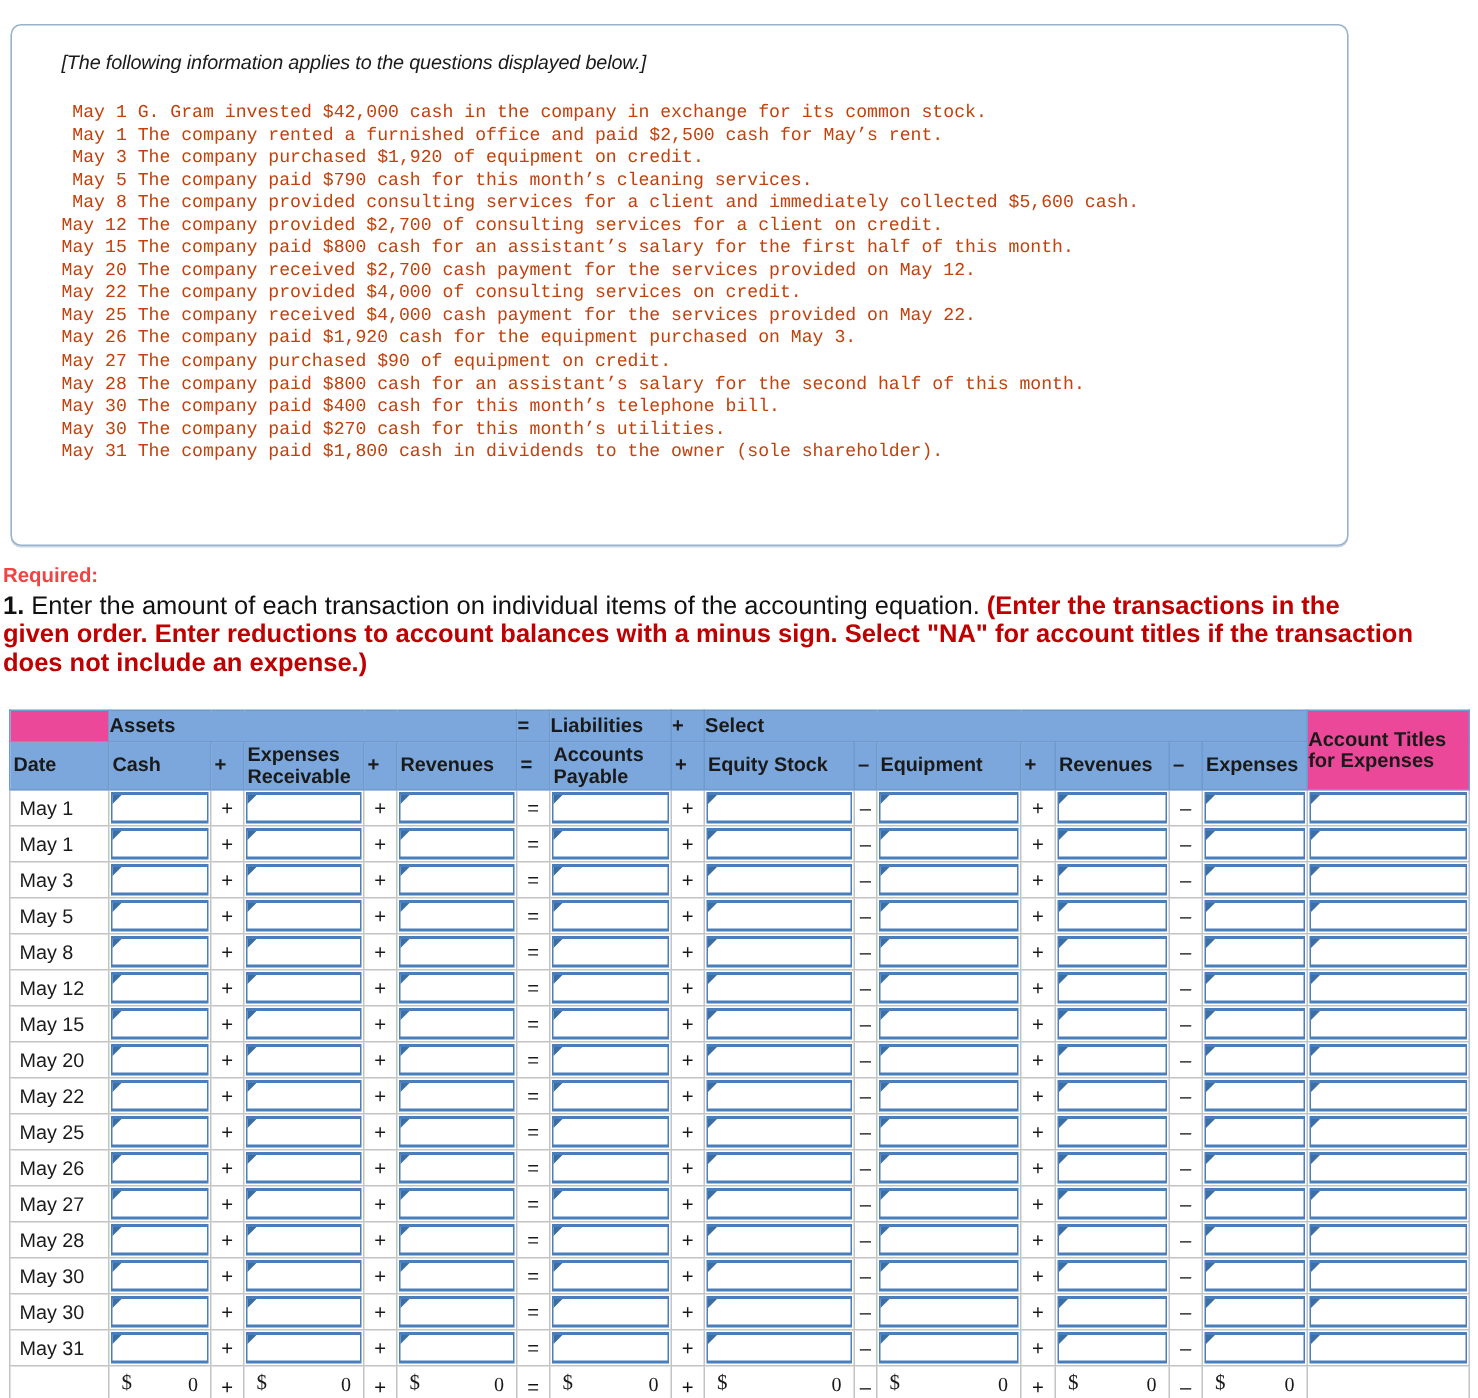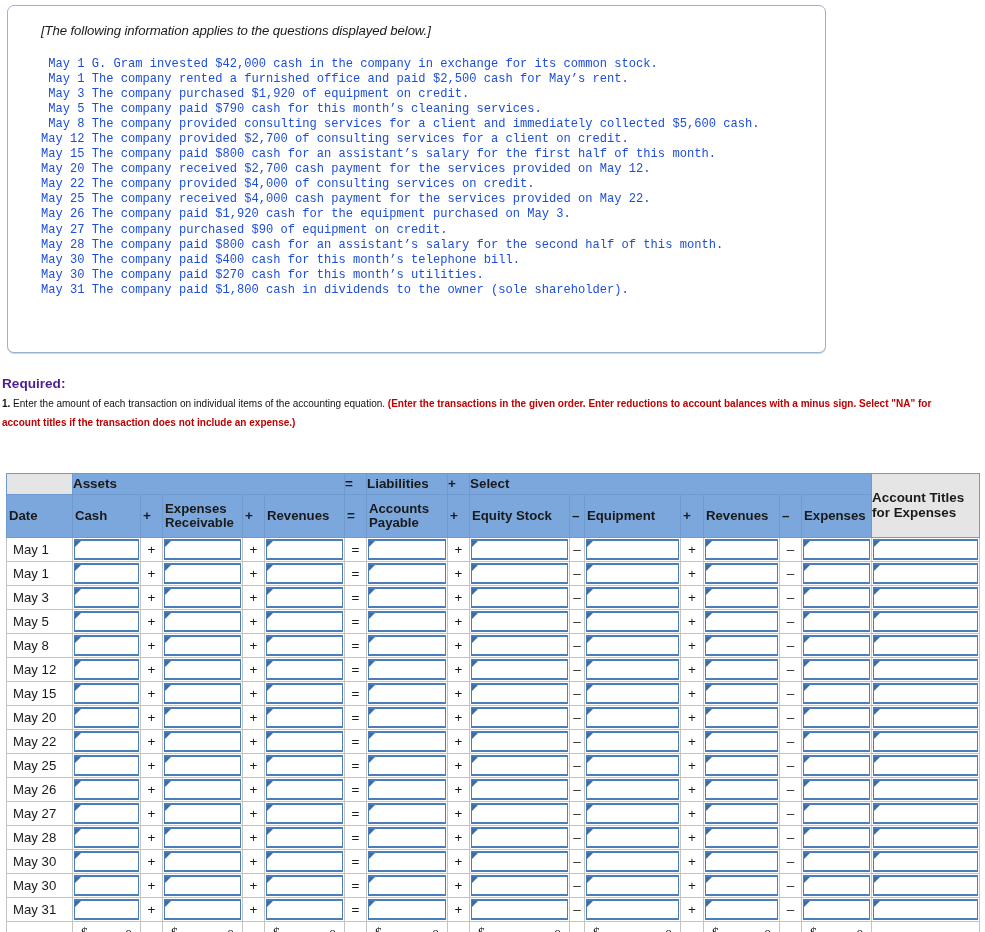--- a/index.html
+++ b/index.html
@@ -8,22 +8,22 @@
     width: 985px; height: 932px;
     background: #ffffff;
     font-family: "Liberation Sans", sans-serif;
     color: #111;
     overflow: hidden;
   }
 
   
   #info-panel {
     position: absolute;
-    left: 7px; top: 5px;
-    width: 819px; height: 348px;
+    left: 7px; top: 16px;
+    width: 892px; height: 348px;
     border: 1px solid #9bb2cc;
     border-radius: 7px;
     background: #fff;
     box-shadow: 0 1px 0 #c9d6e4;
   }
   #info-inner { padding: 17px 22px 0 33px; }
   .italic-note {
     font-style: italic;
     font-size: 13.2px;
     color: #1a1a1a;
@@ -35,42 +35,42 @@
     line-height: 19px;
     color: #1a1a1a;
     margin: 0 0 4px 0;
     max-width: 855px;
     letter-spacing: -0.1px;
   }
   #txn-list {
     font-family: "Liberation Mono", "DejaVu Sans Mono", monospace;
     font-size: 12.1px;
     line-height: 15.05px;
-    color: #1d4ed8;
+    color: #c2410c;
     white-space: pre;
     margin-top: 2px;
   }
   #txn-list .txn-row { display: block; }
   #txn-list .txn-date { display: inline-block; width: 6ch; text-align: right; }
   #txn-list .txn-desc { display: inline; }
 
   
   #required-block {
     position: absolute;
     left: 2px; top: 375px;
     width: 940px;
   }
   #required-label {
     font-size: 13.6px;
     font-weight: bold;
-    color: #4c1d95;
+    color: #ef4444;
     line-height: 17px;
   }
   #required-body {
-    font-size: 10px;
+    font-size: 17px;
     line-height: 19px;
     color: #111;
     margin-top: 2px;
   }
   #required-body .num { font-weight: bold; }
   #required-body .plain { font-weight: normal; }
   #required-body .emph { color: #c00000; font-weight: bold; }
 
   
   #worksheet {
@@ -92,22 +92,22 @@
     background: #7ba7dc;
     color: #1a1a1a;
     font-weight: bold;
     text-align: left;
     vertical-align: middle;
     font-size: 13.2px;
     line-height: 14.5px;
     border: 1px solid #6f9acd !important;
   }
   .hdr-group { height: 21px; font-size: 13.4px; }
-  .hdr-group.blank { background: #e5e5e5; }
-  .hdr-sub { height: 43px; padding: 0 2px !important; }
+  .hdr-group.blank { background: #ec4899; }
+  .hdr-sub { height: 32px; padding: 0 2px !important; }
   .hdr-op { font-size: 13.5px; font-weight: bold; }
 
   
   .rowlabel {
     background: #ffffff;
     text-align: left;
     padding-left: 6px !important;
     font-size: 13.2px;
     color: #1a1a1a;
     height: 23px;

